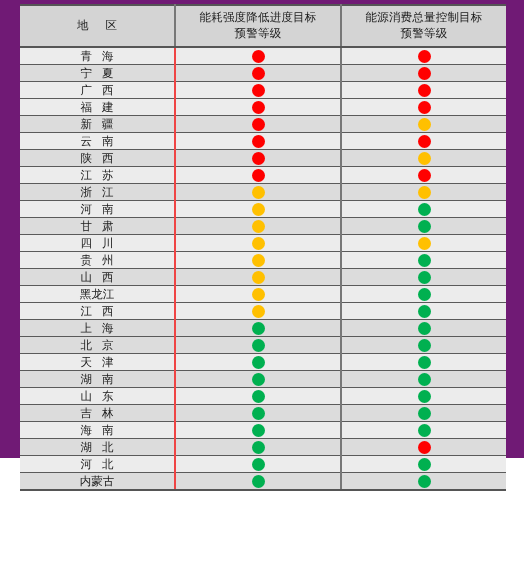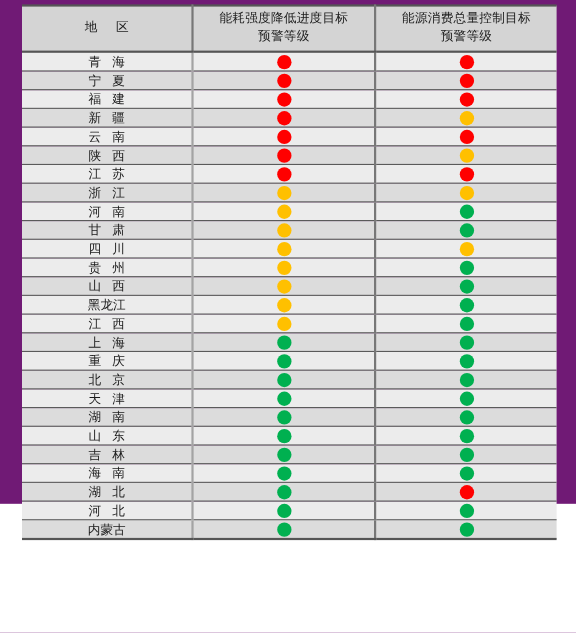--- a/index.html
+++ b/index.html
@@ -66,21 +66,21 @@
     border-bottom: 1px solid #5a5a5a;
     height: 16px;
     padding: 0;
     text-align: center;
     vertical-align: middle;
     font-size: 11.5px;
     color: #1a1a1a;
   }
   tbody td.region-cell {
     letter-spacing: 0;
-    border-right: 2px solid #a3a3a3;
+    border-right: 2px solid #ef4444;
   }
   tbody td.dot-cell {
     border-right: 2px solid #777777;
   }
   tbody td.dot-cell.last {
     border-right: none;
   }
   tbody tr.odd td { background: #ececec; }
   tbody tr.even td { background: #dcdcdc; }
   tbody tr.last-row td { border-bottom: 2px solid #555555; }
@@ -132,20 +132,25 @@
             <td class="region-cell"><span class="region-name two-char">青海</span></td>
             <td class="dot-cell"><span class="dot" style="background: rgb(255, 0, 0);"></span></td>
             <td class="dot-cell last"><span class="dot" style="background: rgb(255, 0, 0);"></span></td>
           </tr>
           <tr class="even">
             <td class="region-cell"><span class="region-name two-char">宁夏</span></td>
             <td class="dot-cell"><span class="dot" style="background: rgb(255, 0, 0);"></span></td>
             <td class="dot-cell last"><span class="dot" style="background: rgb(255, 0, 0);"></span></td>
           </tr>
           <tr class="odd">
+            <td class="region-cell"><span class="region-name two-char">广西</span></td>
+            <td class="dot-cell"><span class="dot" style="background: rgb(255, 0, 0);"></span></td>
+            <td class="dot-cell last"><span class="dot" style="background: rgb(255, 0, 0);"></span></td>
+          </tr>
+          <tr class="odd">
             <td class="region-cell"><span class="region-name two-char">福建</span></td>
             <td class="dot-cell"><span class="dot" style="background: rgb(255, 0, 0);"></span></td>
             <td class="dot-cell last"><span class="dot" style="background: rgb(255, 0, 0);"></span></td>
           </tr>
           <tr class="even">
             <td class="region-cell"><span class="region-name two-char">新疆</span></td>
             <td class="dot-cell"><span class="dot" style="background: rgb(255, 0, 0);"></span></td>
             <td class="dot-cell last"><span class="dot" style="background: rgb(255, 192, 0);"></span></td>
           </tr>
           <tr class="odd">
@@ -198,25 +203,20 @@
             <td class="dot-cell"><span class="dot" style="background: rgb(255, 192, 0);"></span></td>
             <td class="dot-cell last"><span class="dot" style="background: rgb(0, 176, 80);"></span></td>
           </tr>
           <tr class="odd">
             <td class="region-cell"><span class="region-name two-char">江西</span></td>
             <td class="dot-cell"><span class="dot" style="background: rgb(255, 192, 0);"></span></td>
             <td class="dot-cell last"><span class="dot" style="background: rgb(0, 176, 80);"></span></td>
           </tr>
           <tr class="even">
             <td class="region-cell"><span class="region-name two-char">上海</span></td>
-            <td class="dot-cell"><span class="dot" style="background: rgb(0, 176, 80);"></span></td>
-            <td class="dot-cell last"><span class="dot" style="background: rgb(0, 176, 80);"></span></td>
-          </tr>
-          <tr class="odd">
-            <td class="region-cell"><span class="region-name two-char">重庆</span></td>
             <td class="dot-cell"><span class="dot" style="background: rgb(0, 176, 80);"></span></td>
             <td class="dot-cell last"><span class="dot" style="background: rgb(0, 176, 80);"></span></td>
           </tr>
           <tr class="even">
             <td class="region-cell"><span class="region-name two-char">北京</span></td>
             <td class="dot-cell"><span class="dot" style="background: rgb(0, 176, 80);"></span></td>
             <td class="dot-cell last"><span class="dot" style="background: rgb(0, 176, 80);"></span></td>
           </tr>
           <tr class="odd">
             <td class="region-cell"><span class="region-name two-char">天津</span></td>

